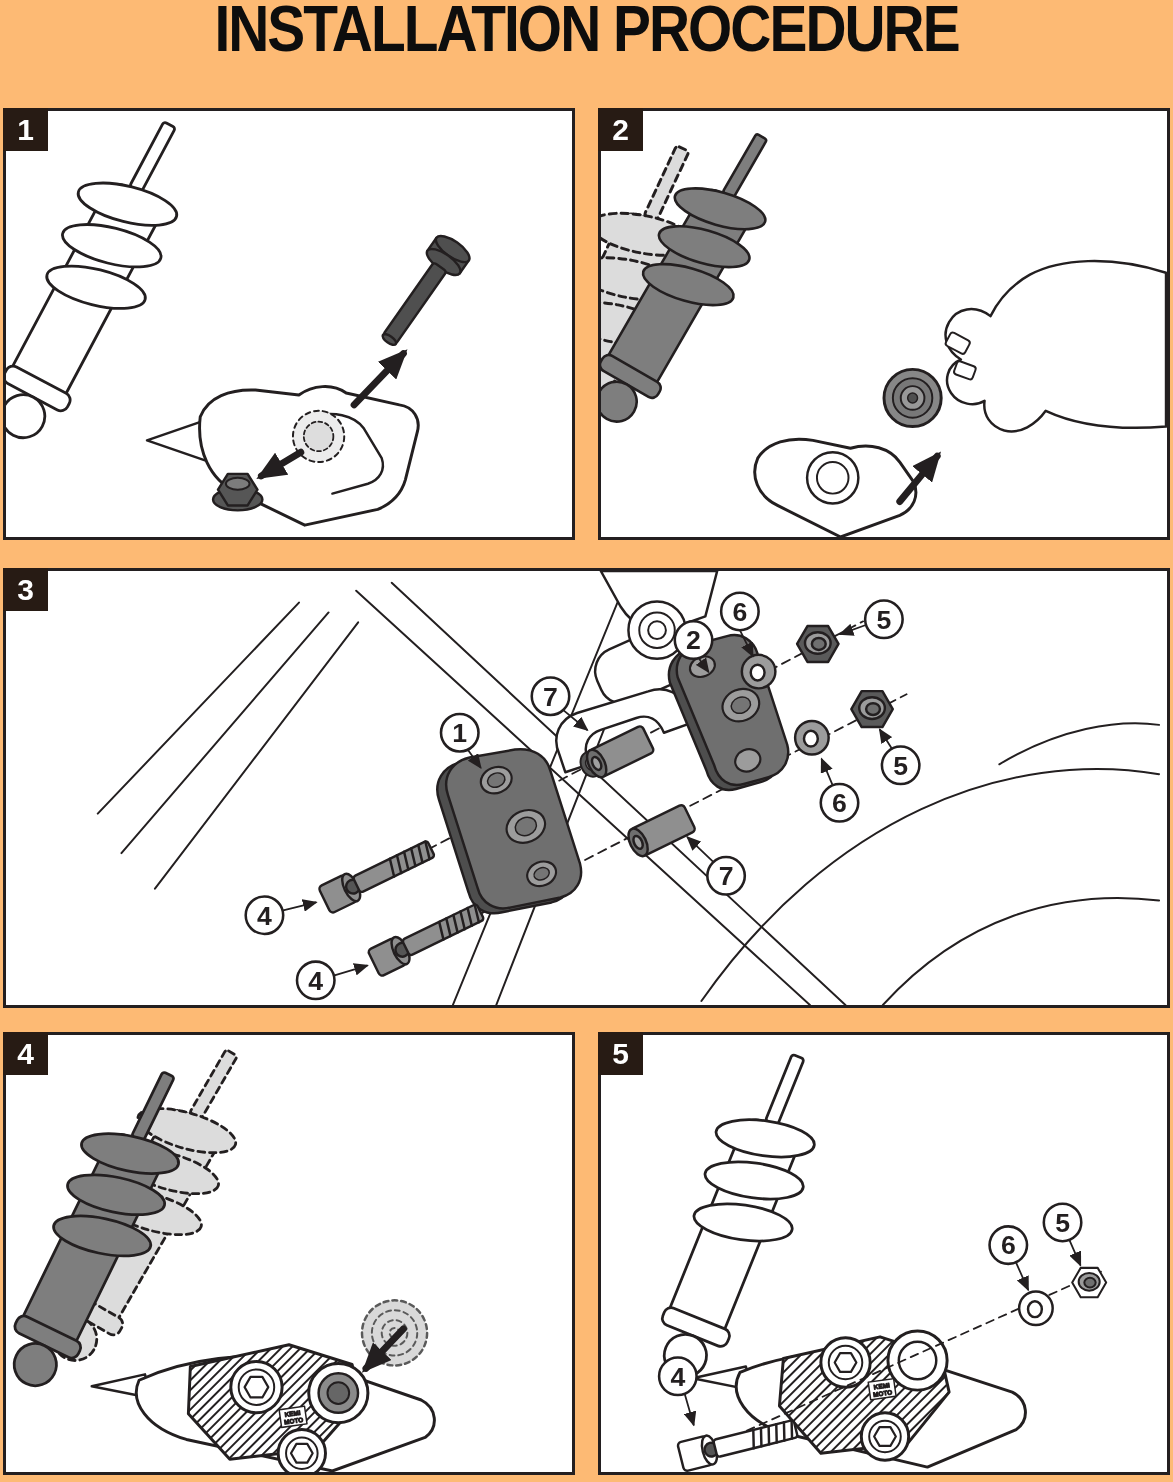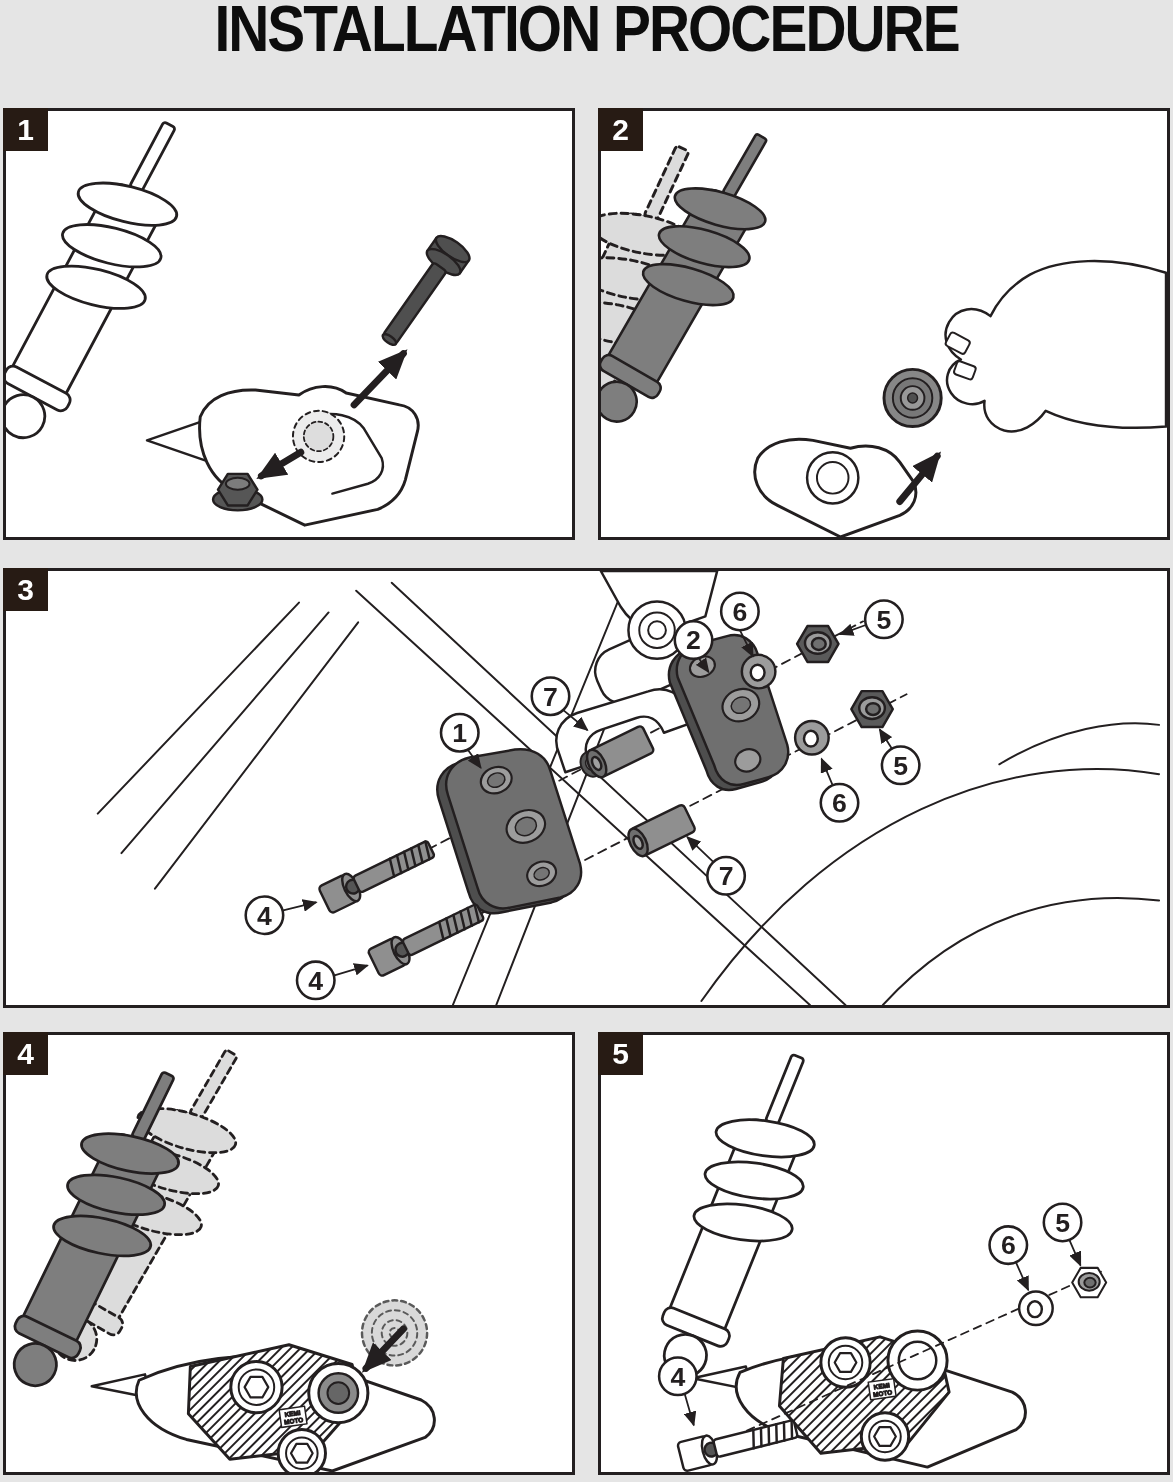--- a/index.html
+++ b/index.html
@@ -1,16 +1,16 @@
 <!DOCTYPE html>
 <html><head>
 <meta charset="utf-8">
 <style>
   html,body{margin:0;padding:0;background:#ffffff;}
-  .page{position:relative;width:1173px;height:1482px;background:#e5e5e5;overflow:hidden;
+  .page{position:relative;width:1173px;height:1482px;background:#fdba74;overflow:hidden;
         font-family:"Liberation Sans",sans-serif;color:#231f20;}
   .title{position:absolute;top:-6px;left:0;width:100%;text-align:center;margin:0;
          font-size:58px;font-weight:bold;letter-spacing:-2px;color:#0d0d0d;
          transform:scale(0.98,1.12);transform-origin:50% 30px;white-space:nowrap;}
   .panel{position:absolute;box-sizing:border-box;border:3px solid #231f20;background:#fff;}
   #p1{left:3px;top:108px;width:572px;height:432px;}
   #p2{left:598px;top:108px;width:572px;height:432px;}
   #p3{left:3px;top:568px;width:1167px;height:440px;}
   #p4{left:3px;top:1032px;width:572px;height:443px;}
   #p5{left:598px;top:1032px;width:572px;height:443px;}

